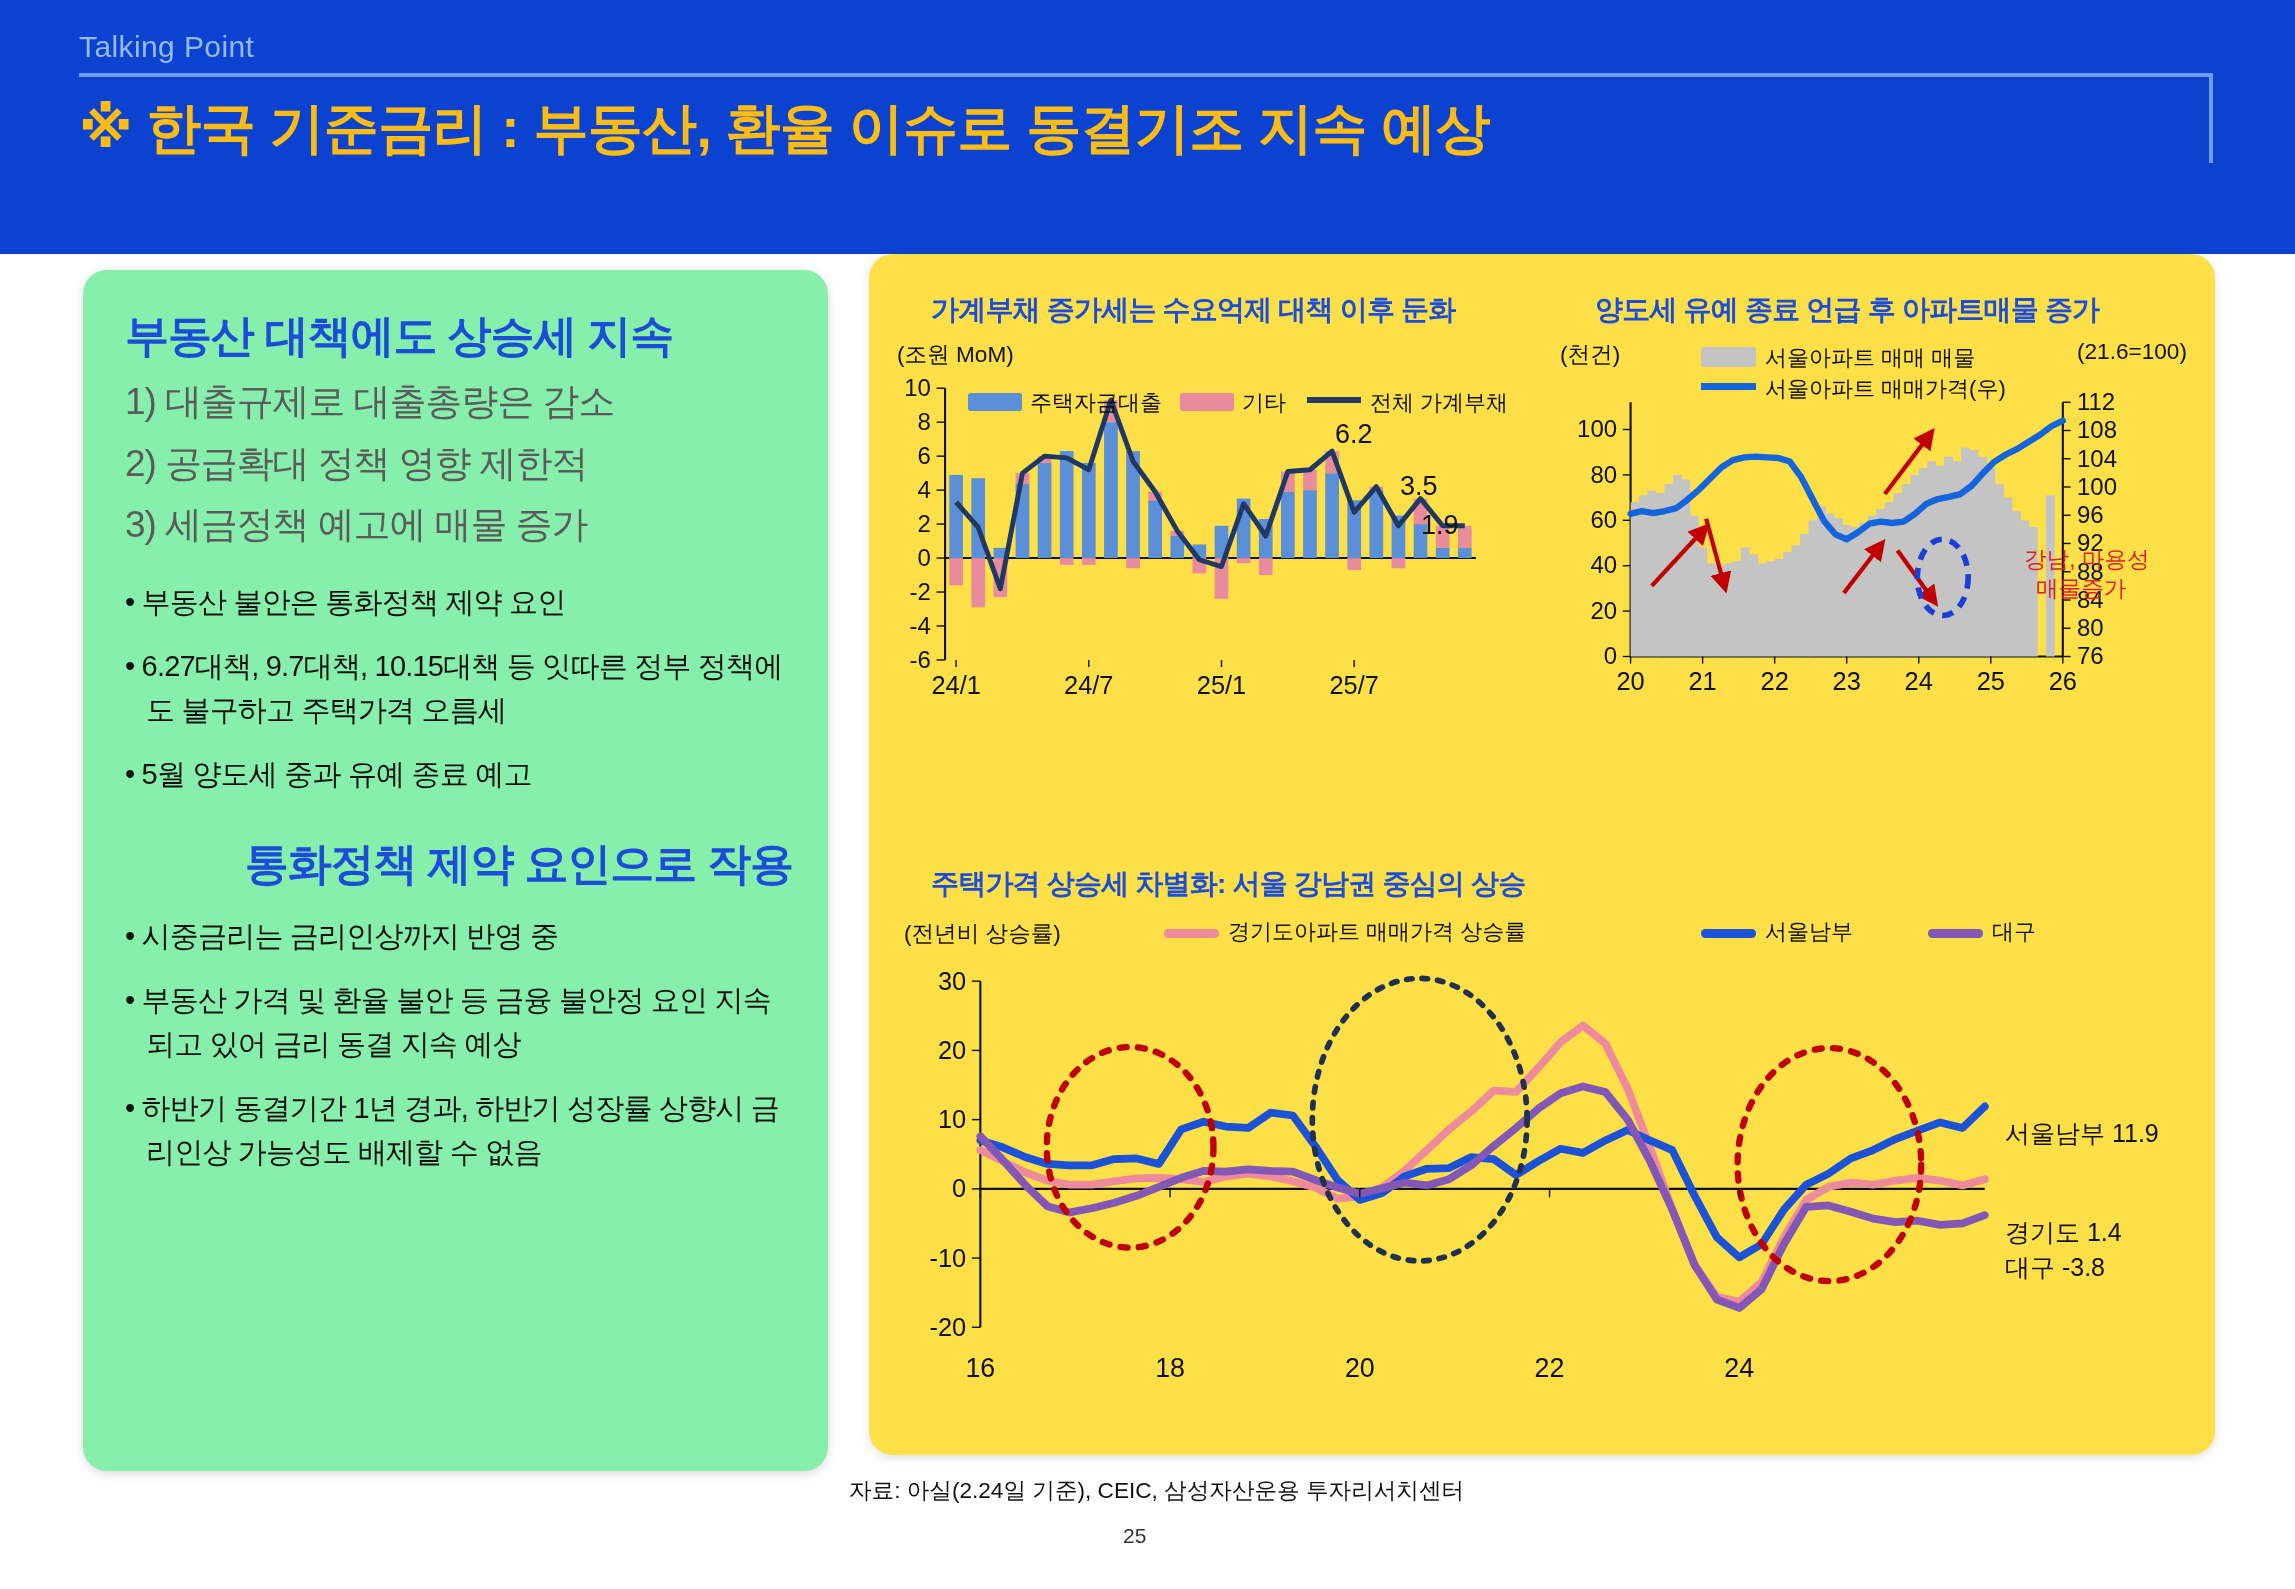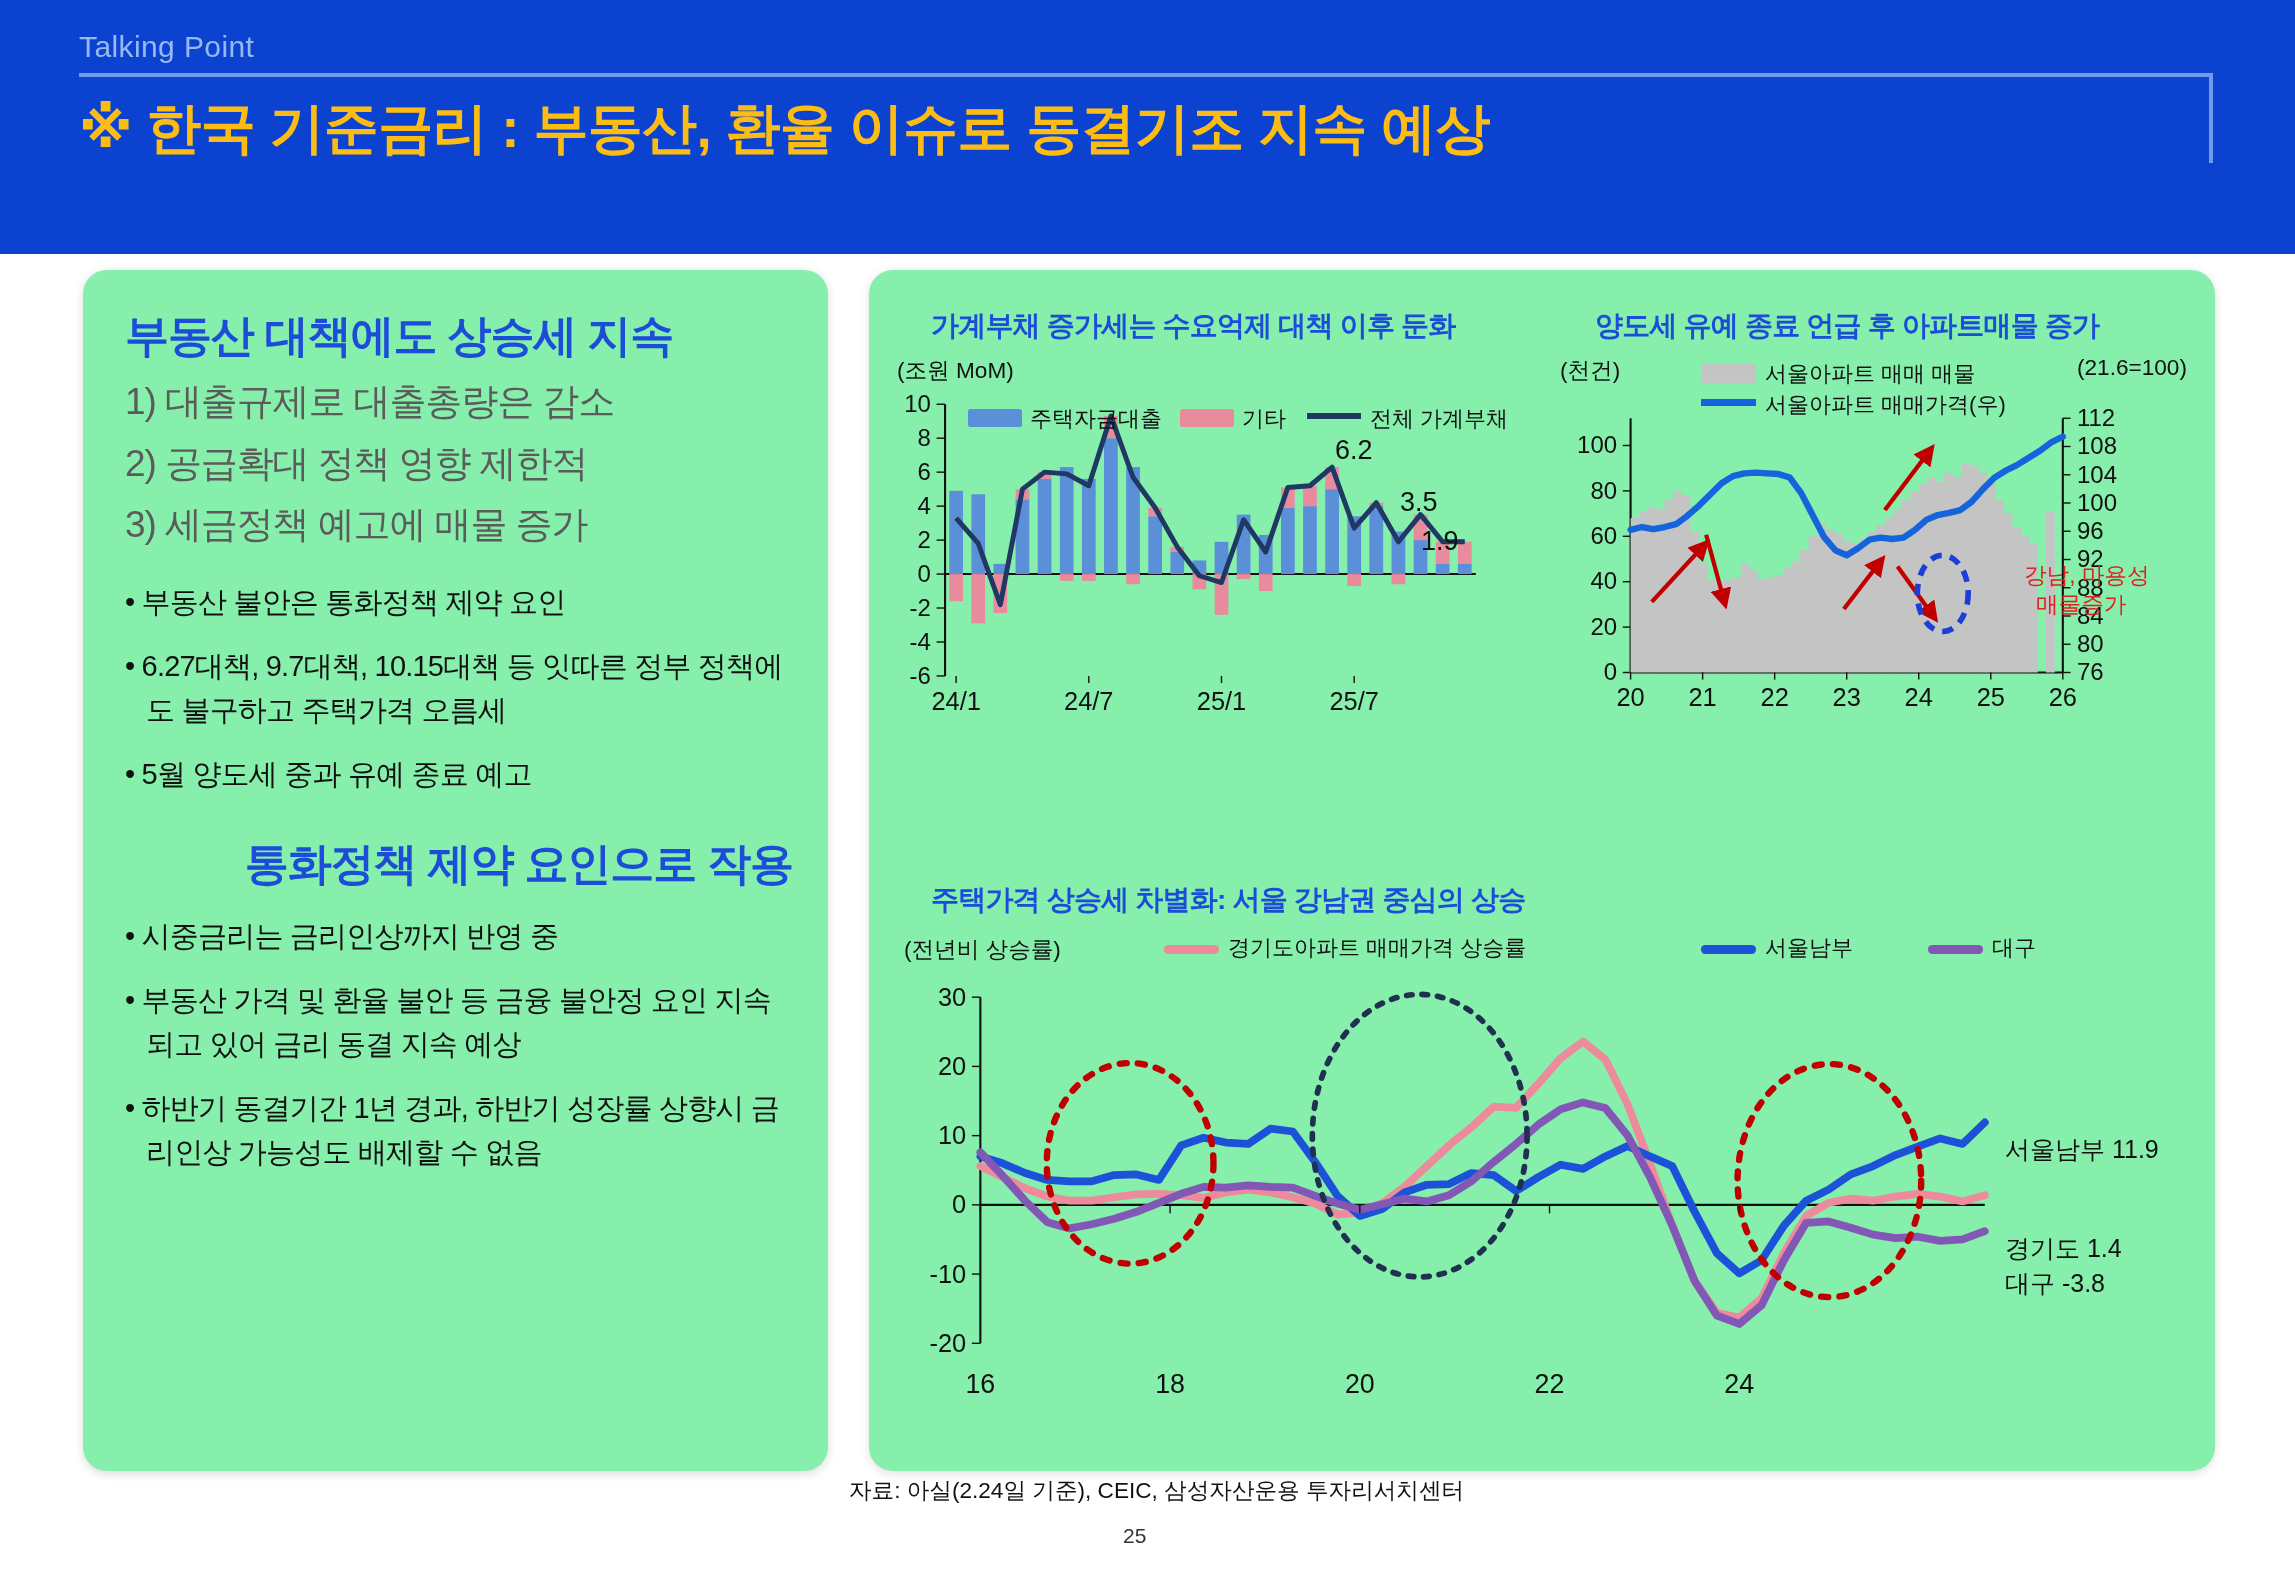--- a/index.html
+++ b/index.html
@@ -56,22 +56,22 @@
     text-indent:-21px; padding-left:21px;
   }
   .lp-head2 {
     font-size:44px; font-weight:bold; color:#1B4DD8;
     letter-spacing:-1.1px; white-space:nowrap;
     margin-top:38px; margin-bottom:4.2px;text-align:right;
   }
 
   
   #right-panel {
-    position:absolute; left:869px; top:270px; width:1346px; height:1201px;
-    background:#86efac; border-radius:24px;
+    position:absolute; left:869px; top:254px; width:1346px; height:1201px;
+    background:#fde047; border-radius:24px;
     box-shadow:0 2.1px 10px rgba(0,0,0,.12);
   }
   .chart-title {
     position:absolute; font-size:28px; font-weight:bold; color:#1B4DD8;
     letter-spacing:-0.8px; white-space:nowrap;
   }
   .axis-unit {
     position:absolute; font-size:22.6px; color:#111; white-space:nowrap;
   }
   .legend-text {

